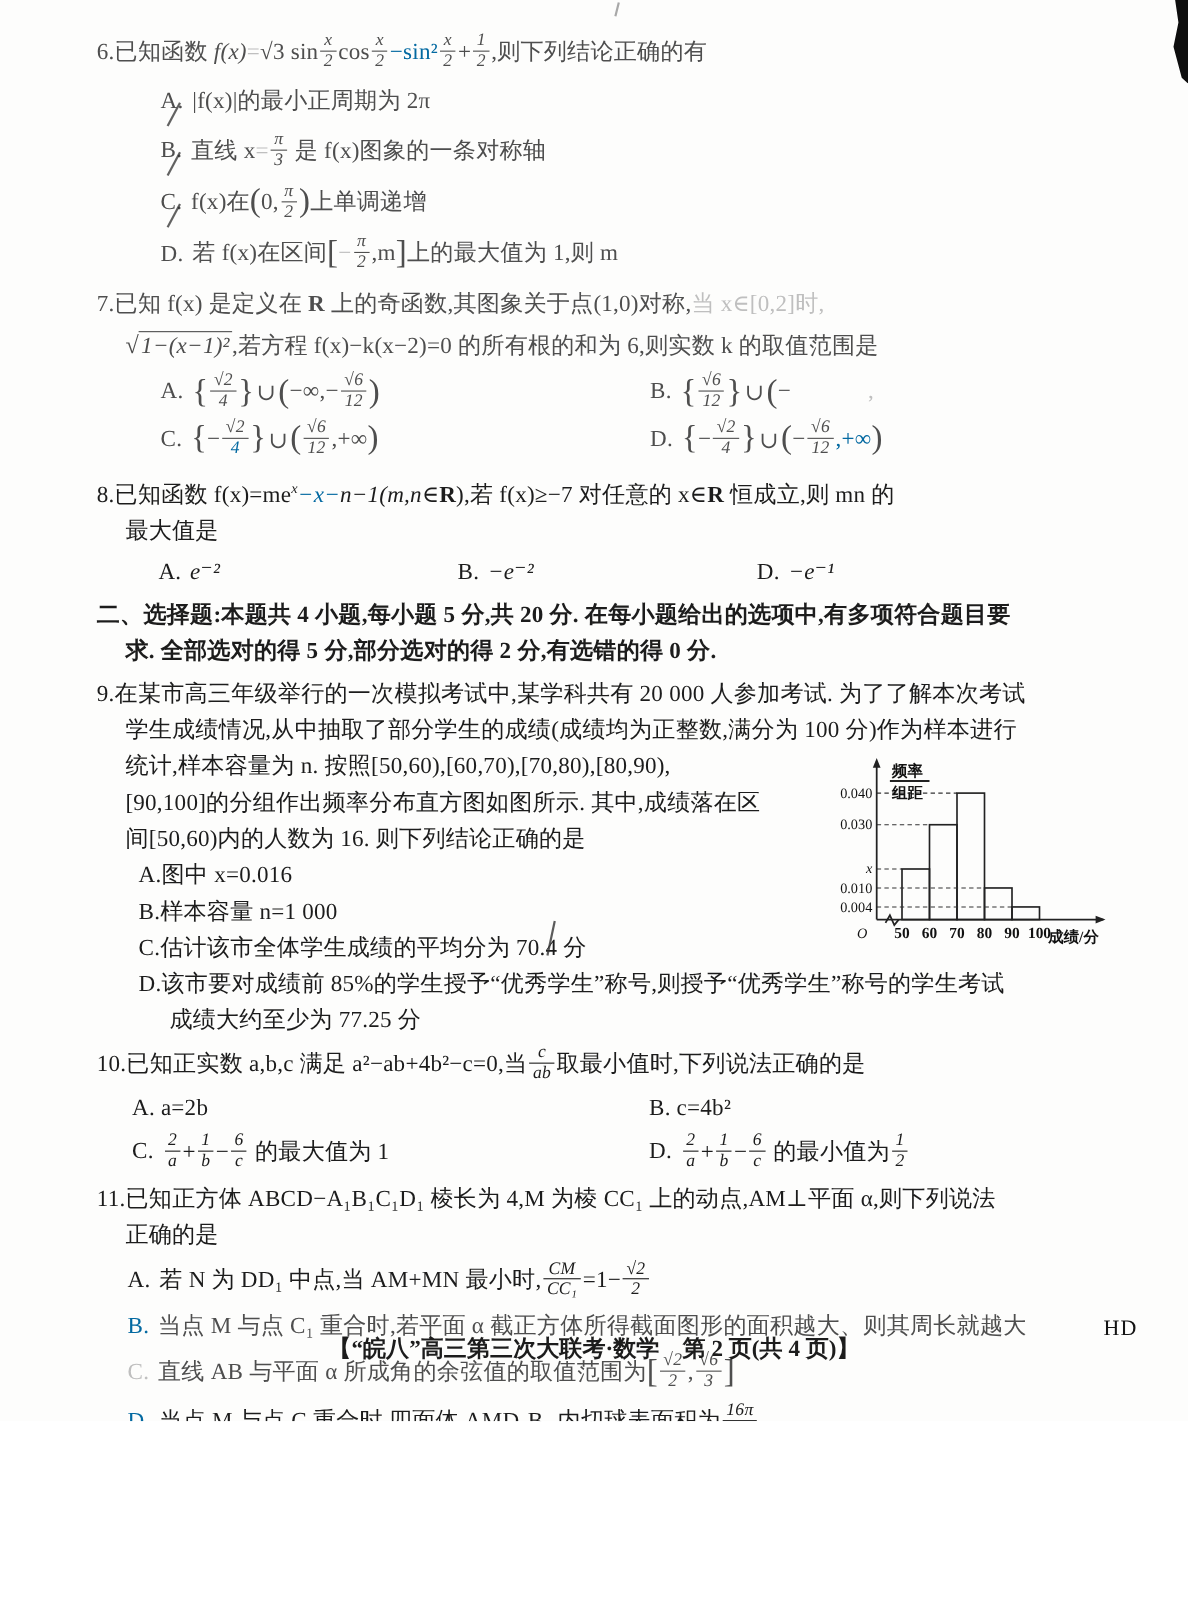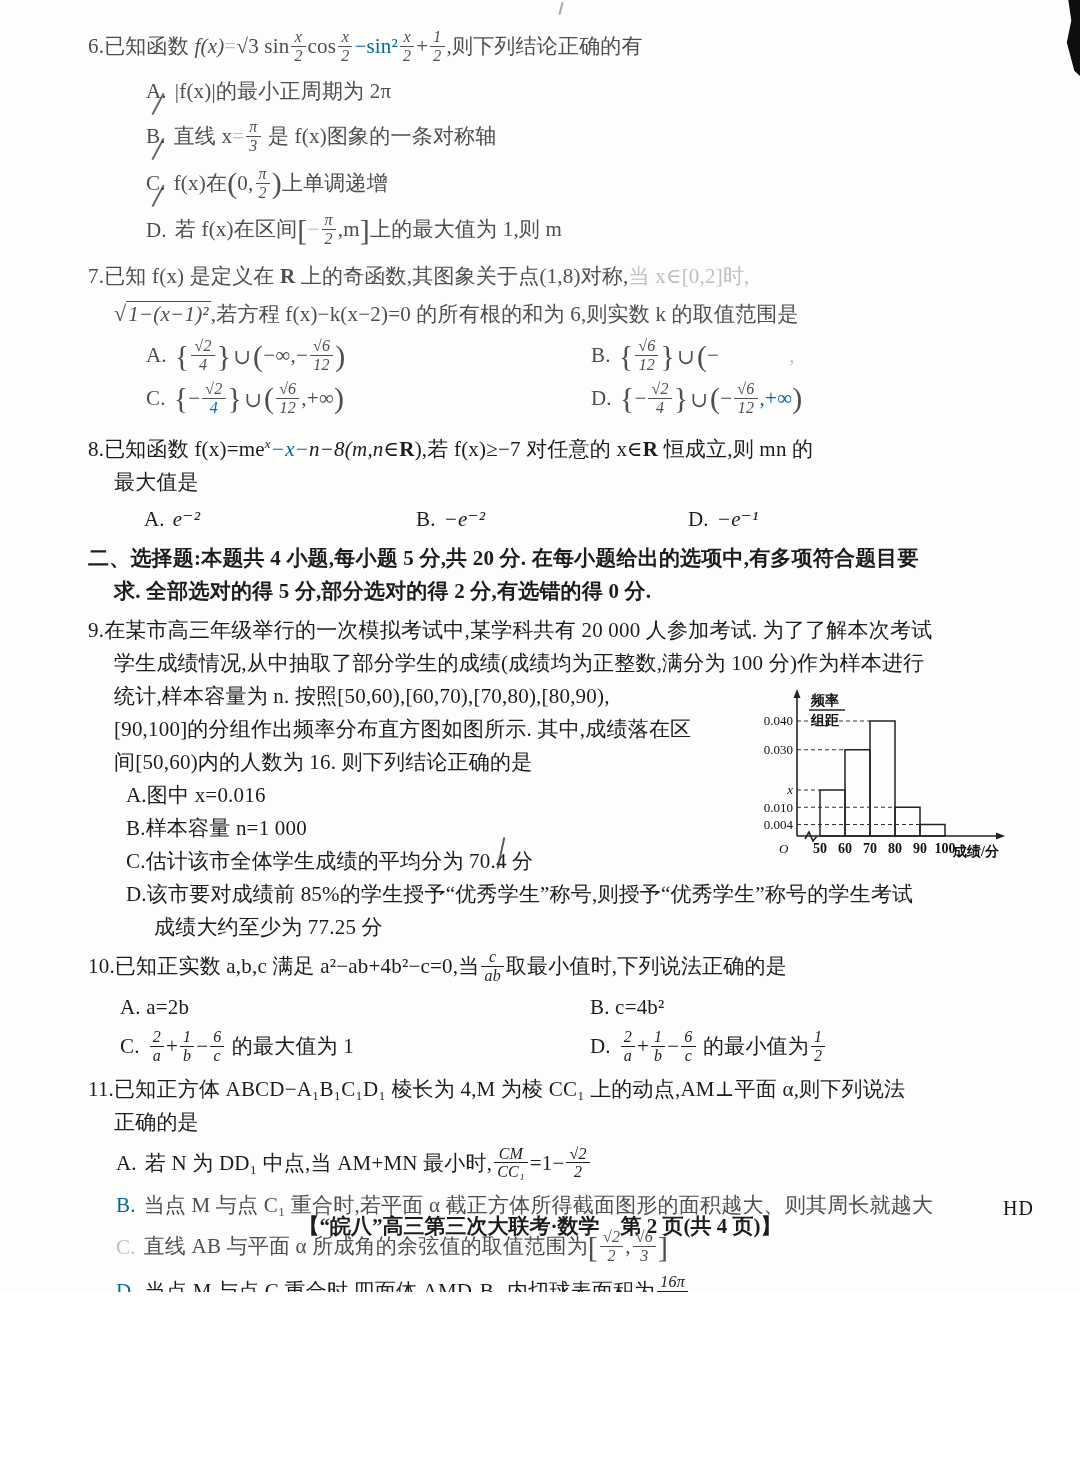--- a/index.html
+++ b/index.html
@@ -92,21 +92,21 @@
       <div class="ln opt mt10">
         <span class="oletter struck">C.</span><span>f(x)在</span><span class="bigb">(</span><span>0,</span><span class="frac"><span class="fn">π</span><span class="fd">2</span></span><span class="bigb">)</span><span>上单调递增</span>
       </div>
       <div class="ln opt mt10">
         <span class="oletter">D.</span><span>若 f(x)在区间</span><span class="bigb">[</span><span class="fade2">−</span><span class="frac"><span class="fn">π</span><span class="fd">2</span></span><span>,m</span><span class="bigb">]</span><span>上的最大值为 1,则 m</span>
       </div>
     </div>
 
     <div class="q degraded mt10">
       <div class="ln">
-        <span>7.</span><span>已知 f(x) 是定义在 </span><span class="bold">R</span><span> 上的奇函数,其图象关于点(1,8)对称,</span><span class="fade2">当 x∈[0,2]时,</span>
+        <span>7.</span><span>已知 f(x) 是定义在 </span><span class="bold">R</span><span> 上的奇函数,其图象关于点(1,0)对称,</span><span class="fade2">当 x∈[0,2]时,</span>
       </div>
       <div class="ln cont mt4">
         <span class="radsign">√</span><span class="vinc it">1−(x−1)²</span><span>,若方程 f(x)−k(x−2)=0 的所有根的和为 6,则实数 k 的取值范围是</span>
       </div>
       <div class="ln opt optrow mt8">
         <div class="c1">
           <span class="oletter">A.</span><span class="bigb">{</span><span class="frac"><span class="fn">√2</span><span class="fd">4</span></span><span class="bigb">}</span><span class="cup">∪</span><span class="bigb">(</span><span>−∞,−</span><span class="frac"><span class="fn">√6</span><span class="fd">12</span></span><span class="bigb">)</span>
         </div>
         <div>
           <span class="oletter">B.</span><span class="bigb">{</span><span class="frac"><span class="fn">√6</span><span class="fd">12</span></span><span class="bigb">}</span><span class="cup">∪</span><span class="bigb">(</span><span>−</span><span class="gapw"></span><span class="fade2">,</span><span class="gaps"></span>
@@ -117,21 +117,21 @@
           <span class="oletter">C.</span><span class="bigb">{</span><span>−</span><span class="frac"><span class="fn">√2</span><span class="fd fade">4</span></span><span class="bigb">}</span><span class="cup">∪</span><span class="bigb">(</span><span class="frac"><span class="fn">√6</span><span class="fd">12</span></span><span>,+∞</span><span class="bigb">)</span>
         </div>
         <div>
           <span class="oletter">D.</span><span class="bigb">{</span><span>−</span><span class="frac"><span class="fn">√2</span><span class="fd">4</span></span><span class="bigb">}</span><span class="cup">∪</span><span class="bigb">(</span><span>−</span><span class="frac"><span class="fn">√6</span><span class="fd">12</span></span><span class="fade">,+∞</span><span class="bigb">)</span>
         </div>
       </div>
     </div>
 
     <div class="q mt8">
       <div class="ln">
-        <span>8.</span><span>已知函数 f(x)=me</span><sup class="it">x</sup><span class="fade it">−x−</span><span class="it">n−8(m,n∈</span><span class="bold">R</span><span>),若 f(x)≥−7 对任意的 x∈</span><span class="bold">R</span><span> 恒成立,则 mn 的</span>
+        <span>8.</span><span>已知函数 f(x)=me</span><sup class="it">x</sup><span class="fade it">−x−</span><span class="it">n−1(m,n∈</span><span class="bold">R</span><span>),若 f(x)≥−7 对任意的 x∈</span><span class="bold">R</span><span> 恒成立,则 mn 的</span>
       </div>
       <div class="ln cont">最大值是</div>
       <div class="ln q8opts mt4">
         <div class="cell"><span class="oletter">A.</span><span class="it">e⁻²</span></div>
         <div class="cell"><span class="oletter">B.</span><span class="it">−e⁻²</span></div>
         <div class="cell"><span class="oletter">D.</span><span class="it">−e⁻¹</span></div>
       </div>
     </div>
 
     <div class="q mt6">

